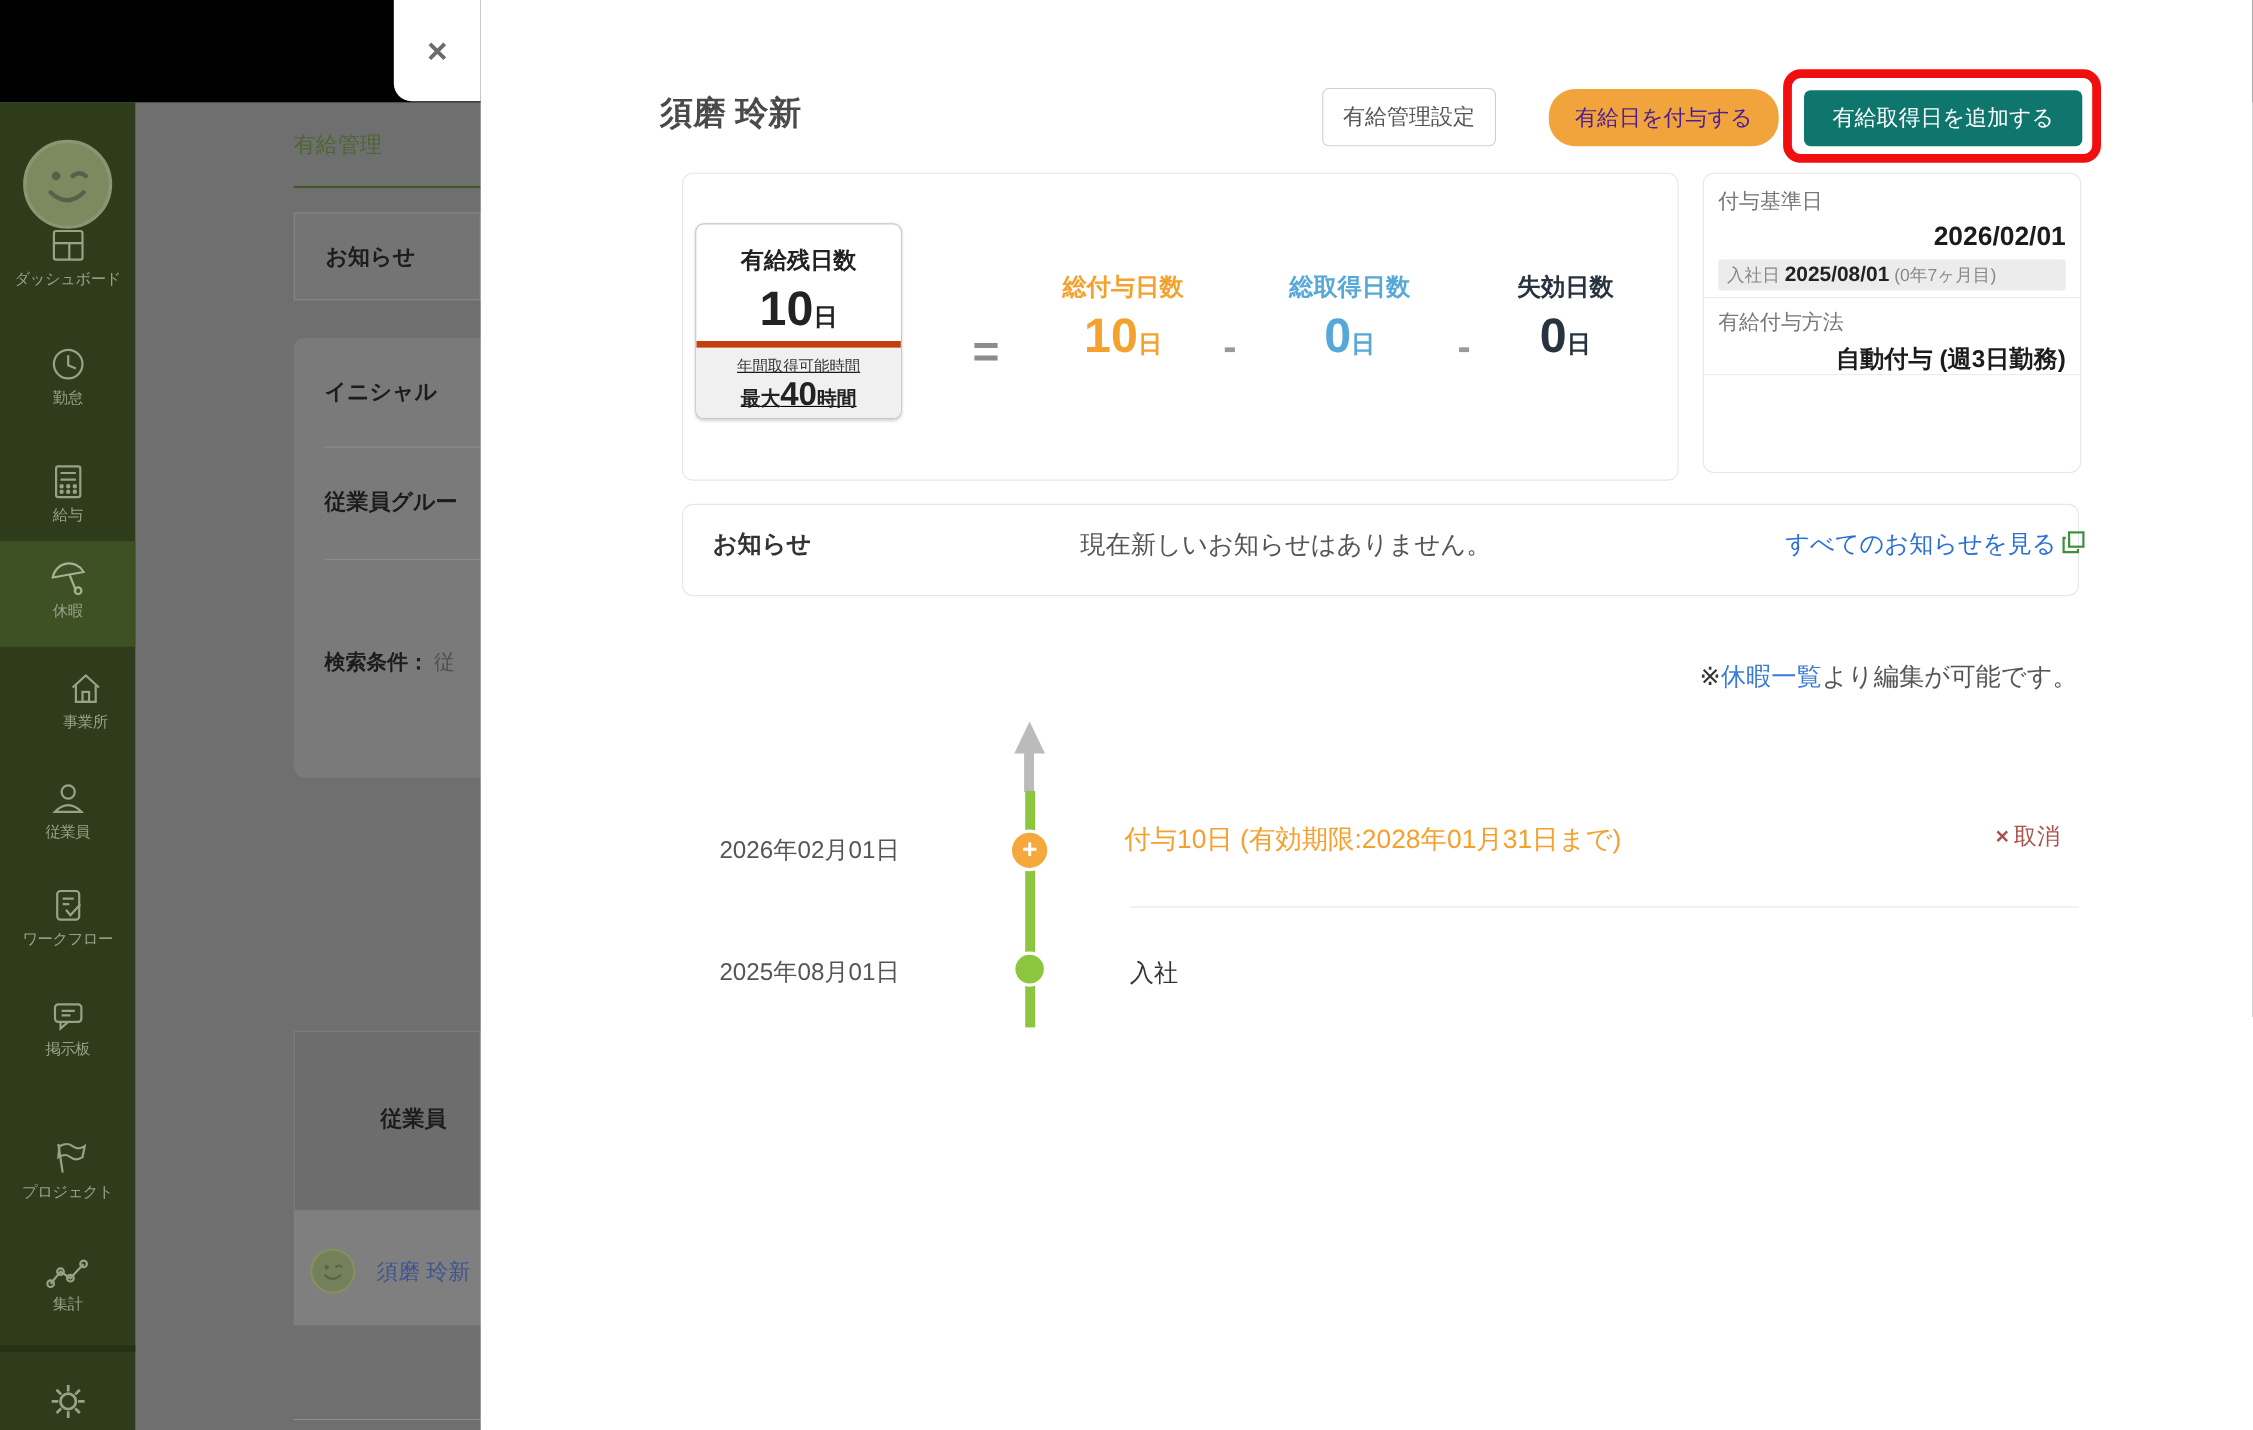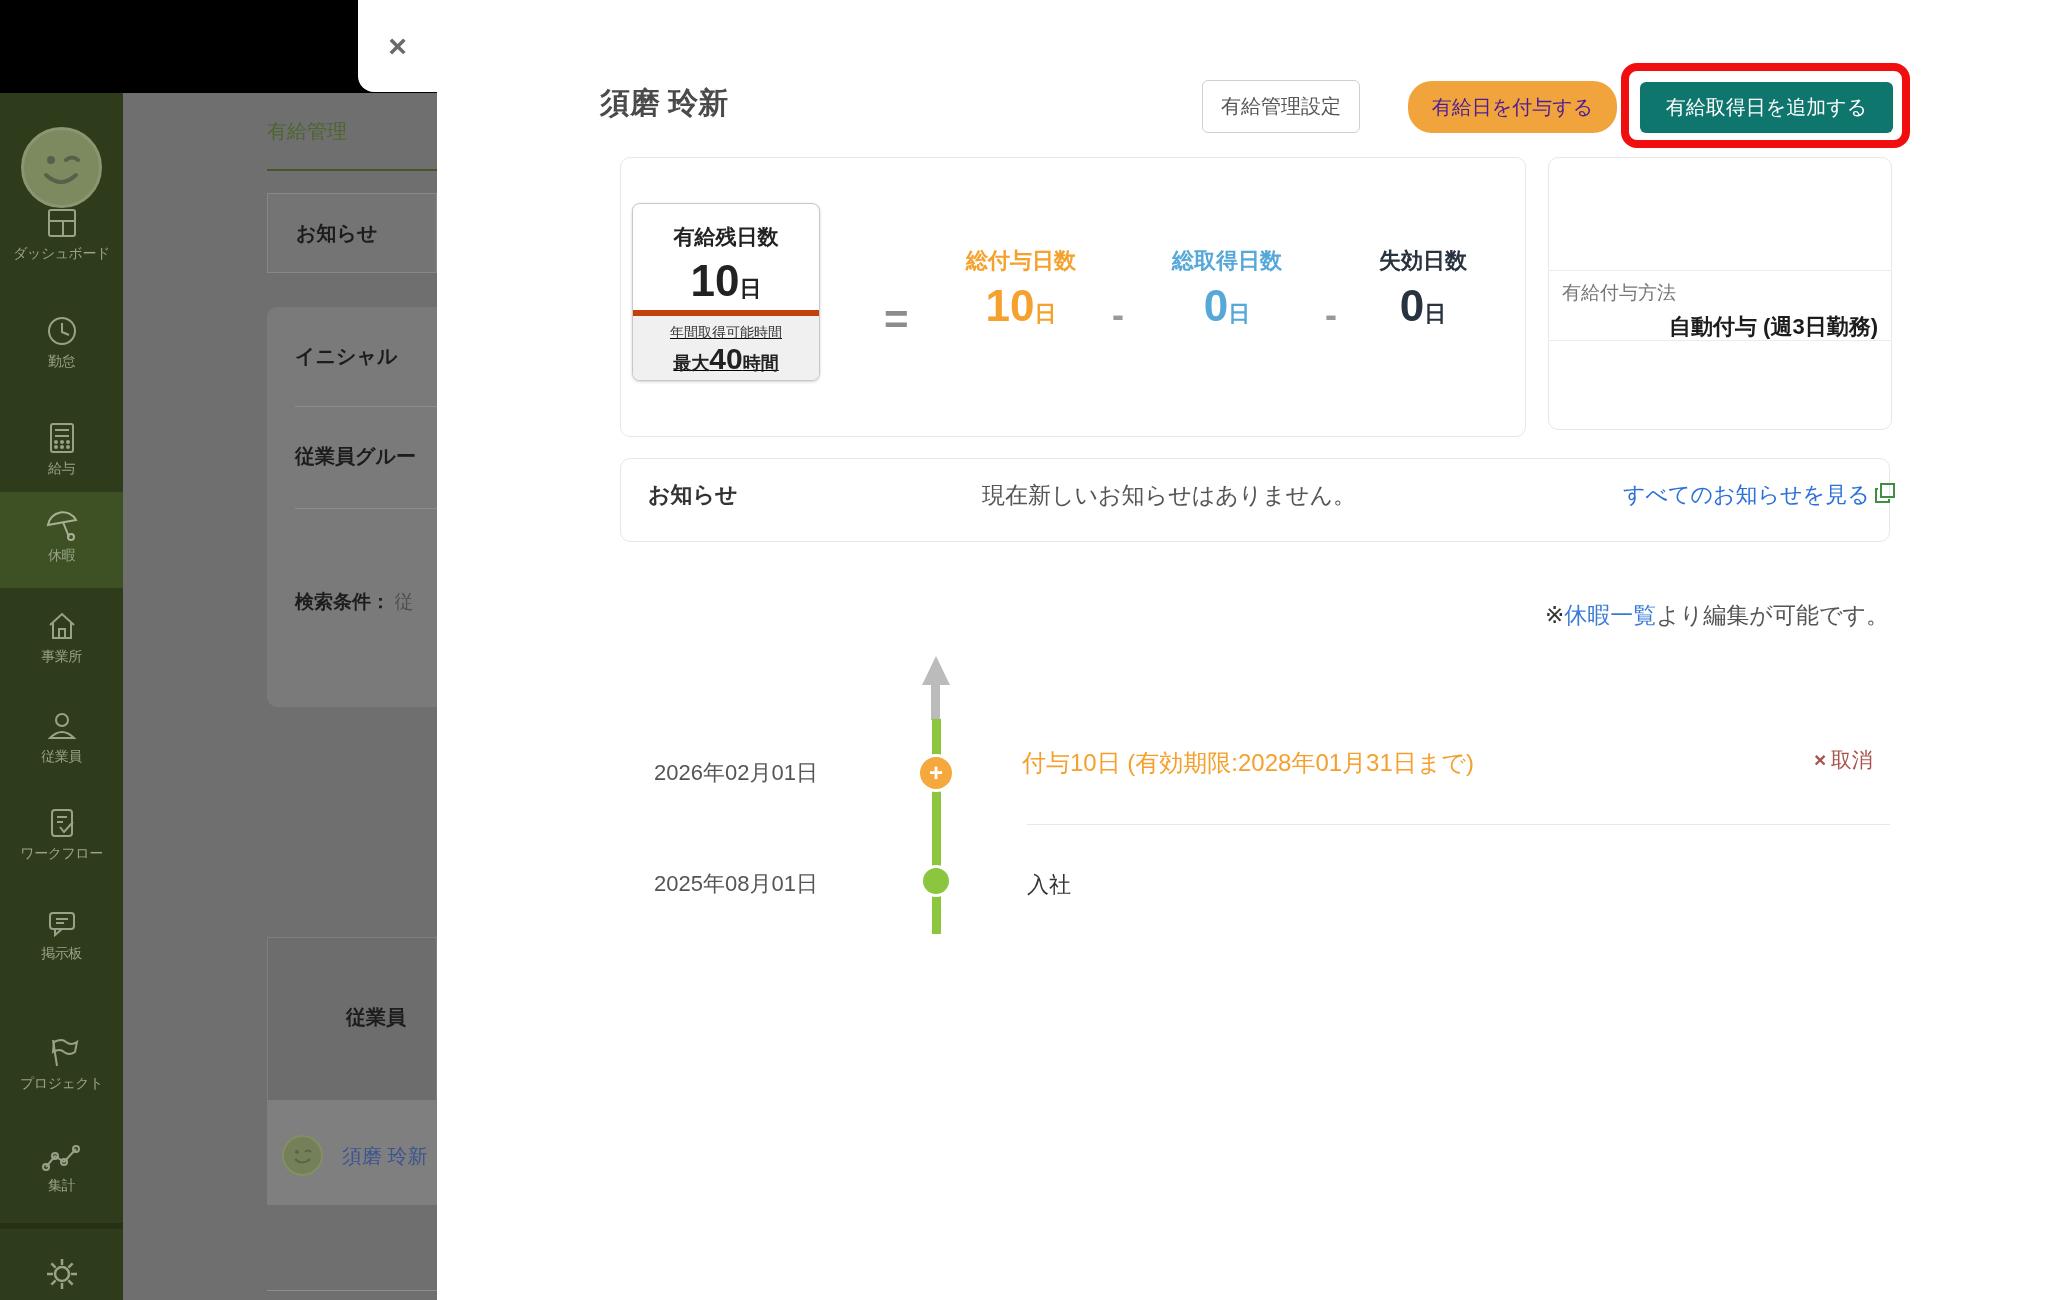--- a/index.html
+++ b/index.html
@@ -135,21 +135,21 @@
       <span>給与</span>
     </div>
     <div class="sb-item" style="top:412px;font-family:Liberation Serif, serif;">
       <span><svg width="38" height="38" viewBox="0 0 38 38" fill="none" stroke="#a9b096" stroke-width="2">
             <path d="M5 20 A15 15 0 0 1 33 15 L5 20 Z"></path>
             <line x1="20" y1="17" x2="26" y2="32"></line>
             <circle cx="28" cy="32" r="3"></circle>
           </svg></span>
       <span>休暇</span>
     </div>
-    <div class="sb-item" style="top:515px;">
+    <div class="sb-item" style="top:515px;padding-left:16px;">
       <span><svg width="36" height="36" viewBox="0 0 36 36" fill="none" stroke="#99a188" stroke-width="2">
             <path d="M6 17 L18 6 L30 17"></path>
             <path d="M9 15 V30 H27 V15"></path>
             <rect x="15" y="21" width="6" height="9"></rect>
           </svg></span>
       <span>事業所</span>
     </div>
     <div class="sb-item" style="top:615px;">
       <span><svg width="36" height="36" viewBox="0 0 36 36" fill="none" stroke="#99a188" stroke-width="2">
             <circle cx="18" cy="12" r="6"></circle>
@@ -278,20 +278,29 @@
     <div class="eq-label c-blue">総取得日数</div>
     <div class="eq-value c-blue"><span>0</span><span class="unit">日</span></div>
   </div>
   <div class="abs eq-op" style="left:1325px;top:294px;font-size:36px;color:#999;">-</div>
   <div class="eq-col" style="left:1338px;top:246px;">
     <div class="eq-label c-dark">失効日数</div>
     <div class="eq-value c-dark"><span>0</span><span class="unit">日</span></div>
   </div>
 
   <div class="abs card" style="left:1548px;top:157px;width:344px;height:273px;"></div>
+  <div class="ip-row" style="top:170px;">
+    <div class="ip-label">付与基準日</div>
+    <div class="ip-value" style="margin-top:6px;">2026/02/01</div>
+    <div class="ip-chip" style="margin-top:6px;">
+      <span>入社日</span>
+      <b>2025/08/01</b>
+      <span>(0年7ヶ月目)</span>
+    </div>
+  </div>
   <div class="ip-div" style="top:270px;"></div>
   <div class="ip-row" style="top:280px;">
     <div class="ip-label">有給付与方法</div>
     <div class="ip-value" style="margin-top:6px;font-size:22px;">自動付与 (週3日勤務)</div>
   </div>
   <div class="ip-div" style="top:340px;"></div>
 
   <div class="abs card" style="left:620px;top:458px;width:1270px;height:84px;"></div>
   <div class="abs notice-label" style="left:648px;top:480px;">お知らせ</div>
   <div class="abs notice-msg" style="left:982px;top:480px;">現在新しいお知らせはありません。</div>

